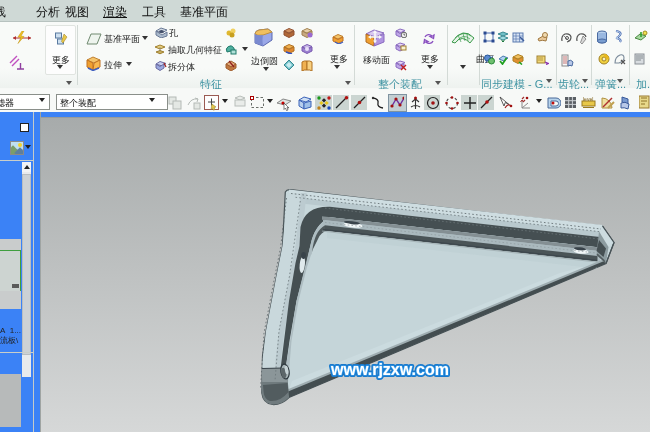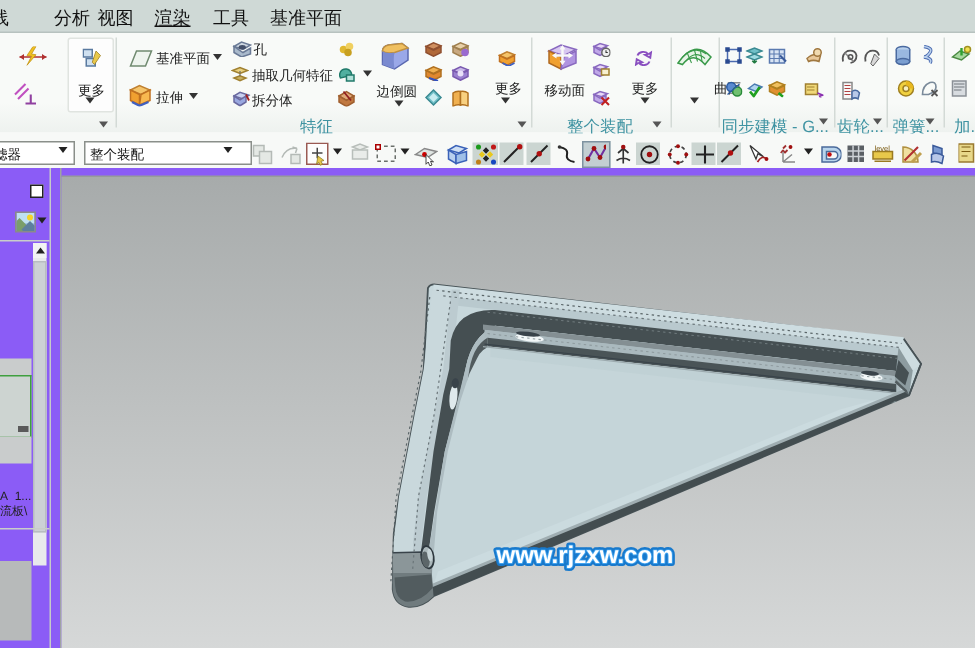--- a/index.html
+++ b/index.html
@@ -11,21 +11,21 @@
 .glabel{position:absolute;top:55px;font-size:11px;color:#3f93a2;white-space:nowrap;}
 .btxt{position:absolute;font-size:9px;color:#222;white-space:nowrap;}
 .caret{position:absolute;width:0;height:0;border-left:3px solid transparent;border-right:3px solid transparent;border-top:4px solid #333;}
 .caretg{position:absolute;width:0;height:0;border-left:3px solid transparent;border-right:3px solid transparent;border-top:4px solid #555;}
 #tb2{left:0;top:89px;width:650px;height:23px;background:#f7f9f7;border-bottom:1px solid #c9cfcc;}
 .combo{position:absolute;top:5px;height:14px;background:#fff;border:1px solid #8a8f8a;font-size:9px;color:#111;}
 .combo .ctext{position:absolute;left:3px;top:2px;}
 .ccaret{position:absolute;top:9px;width:0;height:0;border-left:3.5px solid transparent;border-right:3.5px solid transparent;border-top:4.5px solid #222;}
 .tile{position:absolute;top:6px;width:16px;height:15px;background:#cbd5d1;}
 .tileb{position:absolute;top:5px;width:17px;height:16px;background:#c3cfd2;border:1px solid #7f93a0;}
-#lower{left:0;top:112px;width:650px;height:320px;background:#8b5cf6;}
+#lower{left:0;top:112px;width:650px;height:320px;background:#3b82f6;}
 #vp{position:absolute;left:41px;top:5px;width:609px;height:315px;background:linear-gradient(#a7abab,#d6d8d8);border-top:1px solid #979b9b;}
 #sbline1{position:absolute;left:33px;top:0;width:1px;height:320px;background:#c6cbc8;}
 #sbline2{position:absolute;left:40px;top:0;width:1px;height:320px;background:#9fa4a2;}
 </style></head>
 <body>
 <div id="page">
 
 <div id="menubar" class="abs">
   <span class="mitem" style="left:-6px;">线</span>
   <span class="mitem" style="left:36px;text-align:right;">分析</span>

